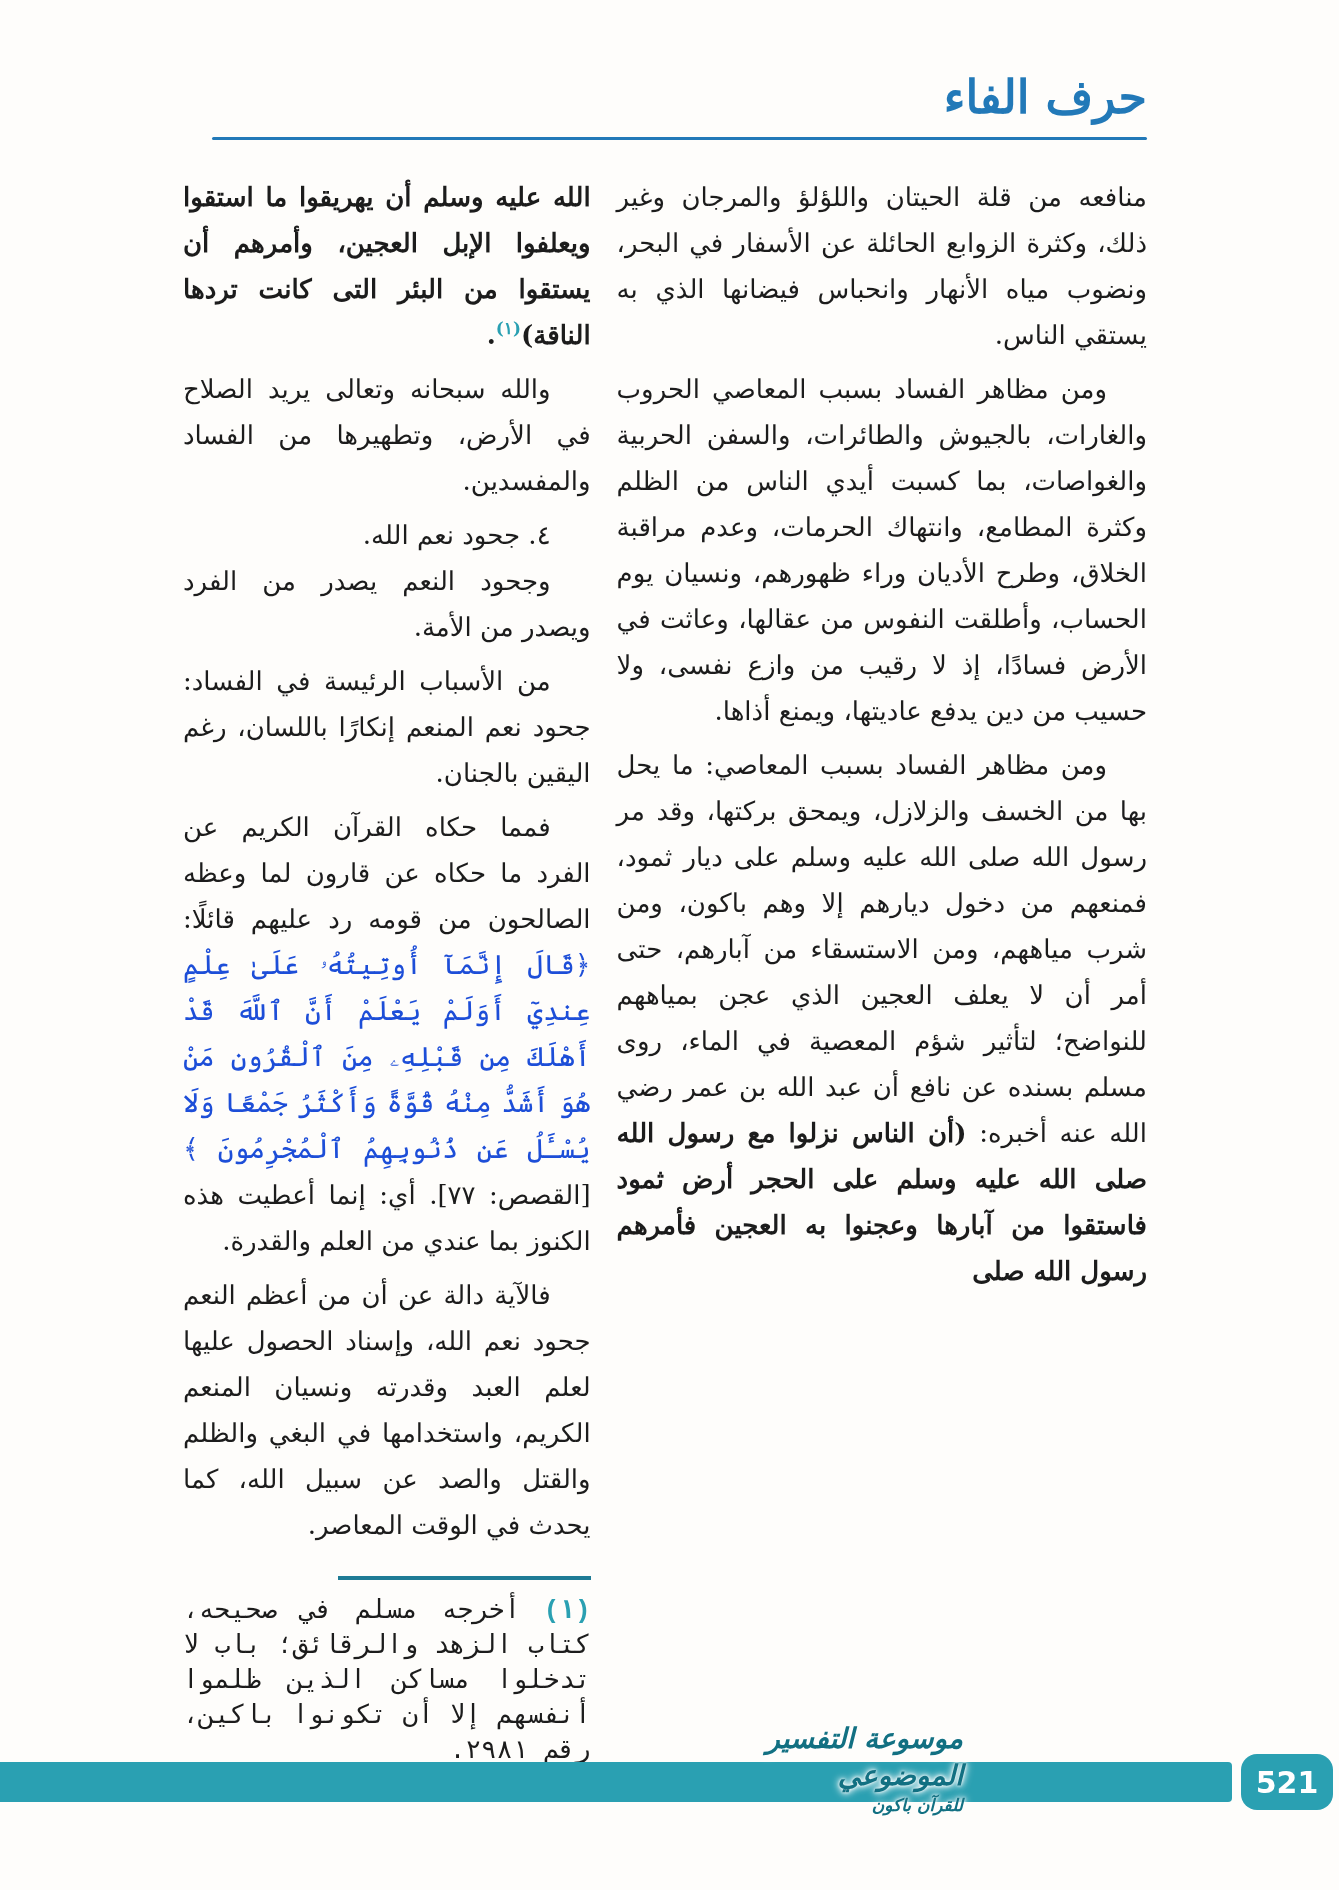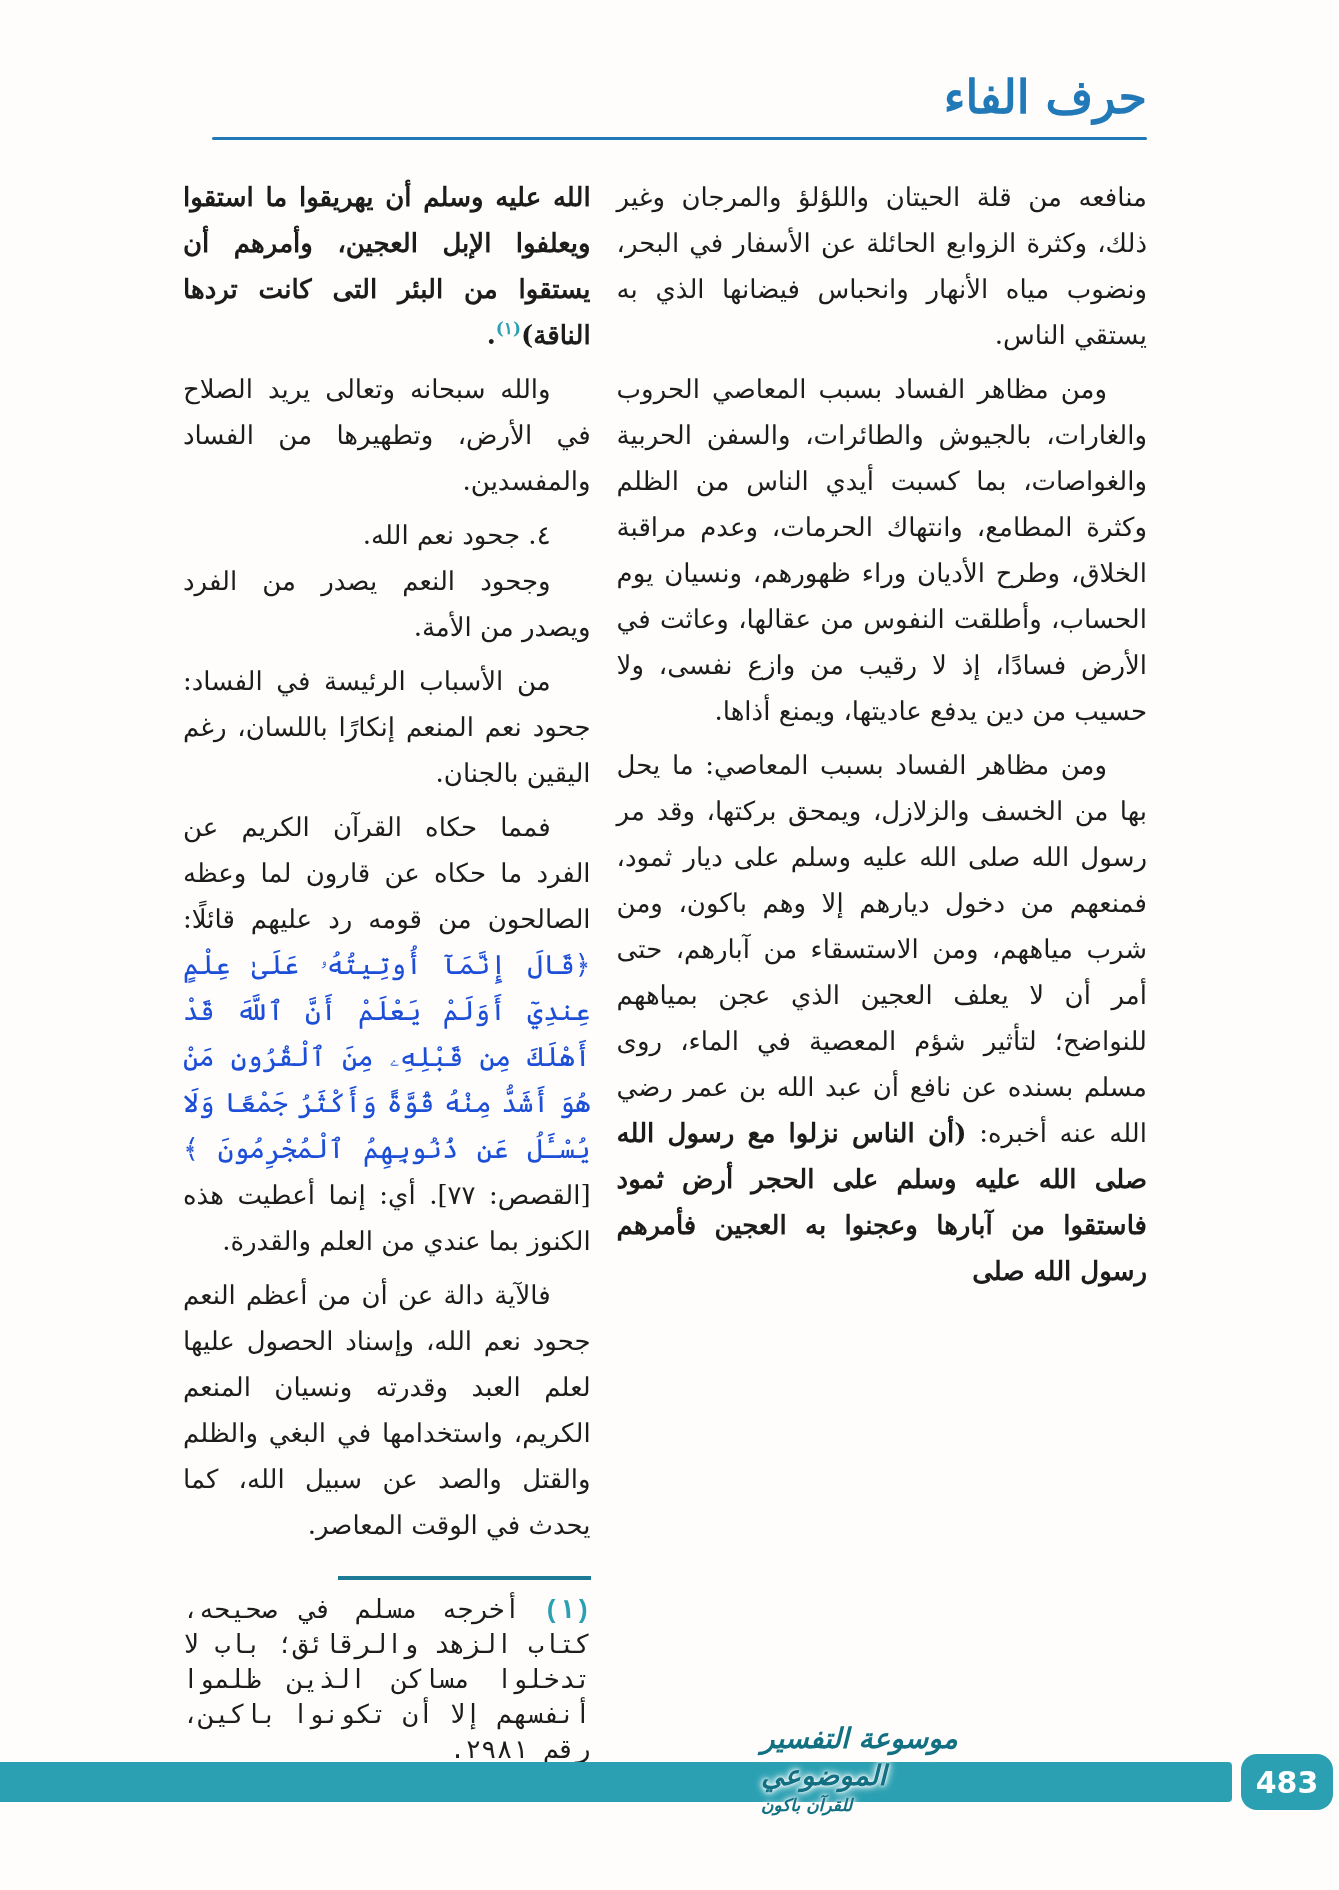--- a/index.html
+++ b/index.html
@@ -100,24 +100,24 @@
     display: flex;
     align-items: center;
     justify-content: center;
     color: #ffffff;
     font-size: 30px;
     font-weight: bold;
     font-family: "DejaVu Sans", sans-serif;
   }
   .logo {
     position: absolute;
-    right: 348px;
+    right: 376px;
     bottom: 74px;
     width: 230px;
-    text-align: left;
+    text-align: right;
     color: #127082;
     z-index: 2;
     text-shadow: 0 0 3px #fff, 0 0 6px #fff, 0 0 10px #fff;
   }
   .logo-line1 {
     font-size: 28px;
     font-weight: bold;
     font-style: italic;
     line-height: 1.3;
   }
@@ -162,16 +162,16 @@
     </div>
 
   </div>
 
   <div class="footer-bar"></div>
   <div class="logo">
     <div class="logo-line1">موسوعة التفسير الموضوعي</div>
     <div class="logo-line2">للقرآن باكون</div>
   </div>
   <div class="page-badge">
-      <span>483</span>
+      <span>521</span>
     </div>
 
 </div>
 
 </body></html>

